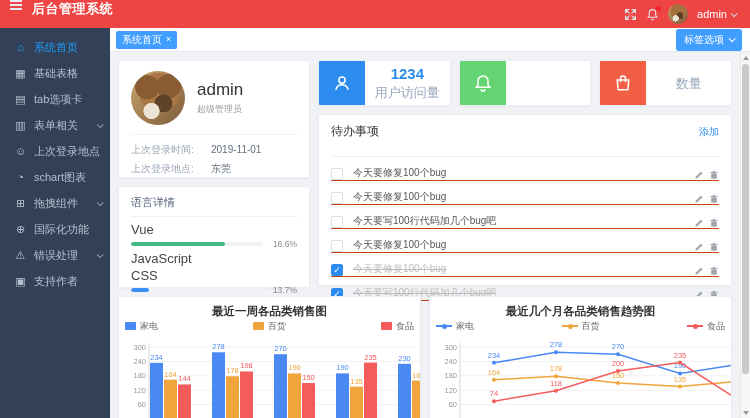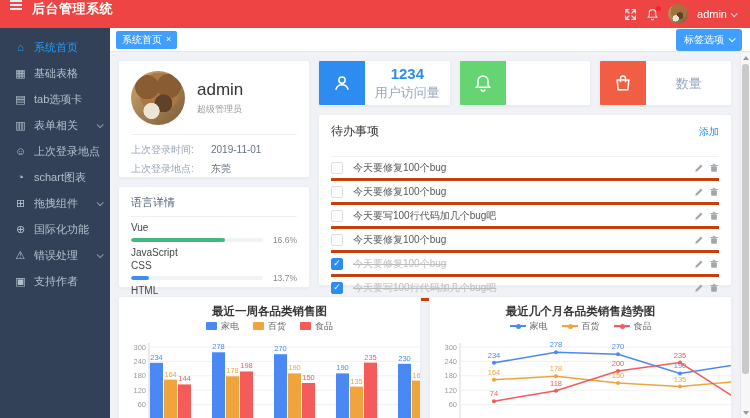--- a/index.html
+++ b/index.html
@@ -60,53 +60,53 @@
   .profile-role { font-size:9px; color:#999; margin-top:3px; }
   .hr { border:none; border-top:1px solid #f0f0f0; margin:9px 0 8px; }
   .p-row { font-size:10px; margin-bottom:5px; }
   .p-label { color:#9aa5b5; display:inline-block; width:80px; }
   .p-value { color:#657180; }
 
   
   .lang-card { height:102px; padding:8px 12px 6px; }
   .card-small-title { font-size:11px; color:#51607a; }
   .lang-row { margin-top:1px; }
-  .lang-name { font-size:10px; color:#444; margin-bottom:2px; }
+  .lang-name { font-size:13px; color:#444; margin-bottom:2px; }
   .lang-bar-line { display:flex; align-items:center; gap:6px; margin-bottom:2px; }
   .lang-track { flex:1; height:4px; background:#f0f2f5; border-radius:2px; overflow:hidden; }
   .lang-fill { height:4px; border-radius:2px; }
   .lang-pct { font-size:8.5px; color:#888; width:28px; text-align:right; flex:none; }
 
   
   .stats-row { display:flex; gap:8px; margin-bottom:8px; }
   .stat-card { flex:1; height:46px; display:flex; align-items:center; cursor:pointer; overflow:hidden; }
   .stat-icon { width:46px; height:46px; flex:none; display:flex; align-items:center; justify-content:center; }
   .stat-info { flex:1; text-align:center; }
   .stat-value { font-size:15px; font-weight:bold; }
   .stat-label { font-size:13px; color:#97a8be; margin-top:2px; }
 
   
   .todo-card { height:172px; padding:8px 12px 4px; }
   .todo-head { display:flex; align-items:center; justify-content:space-between; padding-bottom:16px; border-bottom:1px solid #f0f0f0; }
   .todo-title { font-size:12px; color:#333; }
   .todo-add { font-size:10px; color:#2d8cf0; cursor:pointer; }
-  .todo-row { display:flex; align-items:center; height:24px; border-bottom:3px solid #c2410c; }
+  .todo-row { display:flex; align-items:flex-end; height:24px; border-bottom:1px solid #c2410c; }
   .cb { width:12px; height:12px; border:1px solid #dcdfe6; border-radius:2px; background:#fff; cursor:pointer; flex:none; display:flex; align-items:center; justify-content:center; }
   .cb.done { background:#2d8cf0; border-color:#2d8cf0; }
   .cb.done::after { content:"✓"; color:#fff; font-size:9px; line-height:1; }
   .todo-text { flex:1; font-size:10px; color:#555; margin-left:10px; white-space:nowrap; overflow:hidden; }
   .todo-text.done { color:#bcbcbc; text-decoration:line-through; }
   .todo-ops { display:flex; gap:5px; margin-left:8px; }
   .op { cursor:pointer; display:flex; }
 
   
   .row2 { display:flex; gap:8px; }
   .chart-card { width:calc(50% - 4px); height:130px; padding:6px 6px 0; overflow:hidden; }
   .chart-title { text-align:center; font-size:11.5px; font-weight:bold; color:#333; height:16px; line-height:16px; }
-  .chart-legend { display:flex; justify-content:center; gap:14px; height:14px; align-items:center; }
+  .chart-legend { display:flex; justify-content:space-between; gap:14px; height:14px; align-items:center; }
   .lg-item { display:flex; align-items:center; gap:4px; font-size:9px; color:#666; }
   .lg-sw { width:11px; height:8px; border-radius:1px; display:inline-block; }
   .lg-line { width:16px; height:2px; position:relative; display:inline-block; }
   .lg-line i { position:absolute; left:6px; top:-1.5px; width:5px; height:5px; border-radius:50%; display:block; }
   .chart-svg { display:block; }
 
   
   .scrollbar { position:fixed; top:53px; right:0; bottom:0; width:10px; background:#f7f7f7; border-left:1px solid #e9e9e9; z-index:25; }
   .sb-arrow { position:absolute; left:0; width:10px; height:10px; display:flex; align-items:center; justify-content:center; cursor:pointer; }
   .sb-arrow.up { top:0; } .sb-arrow.down { bottom:0; }

